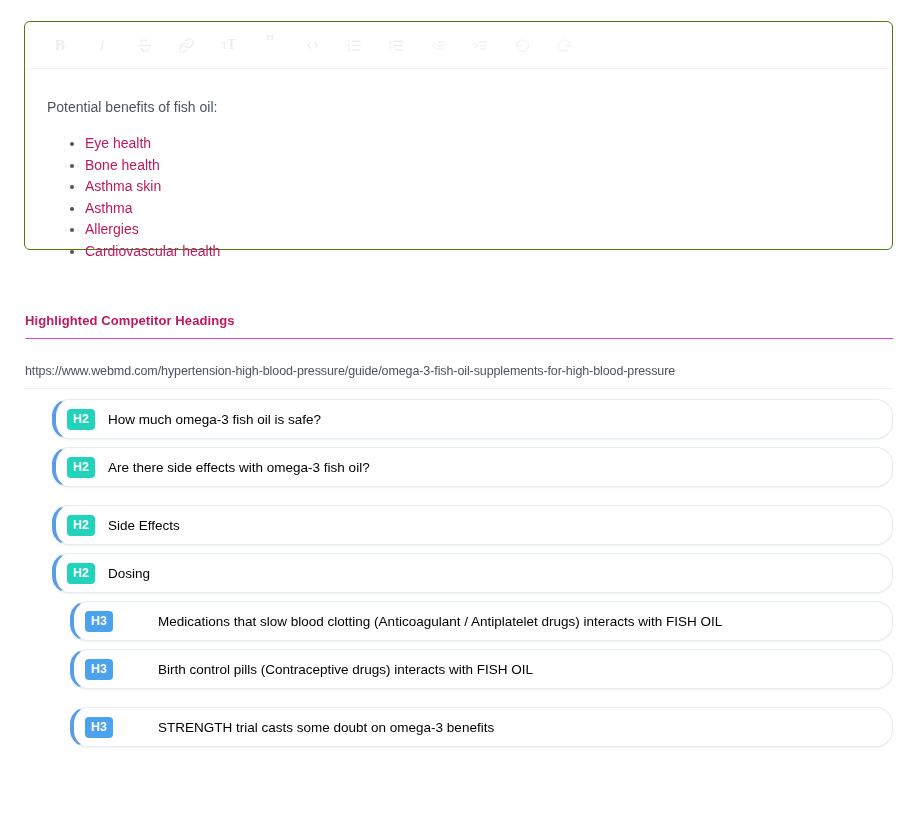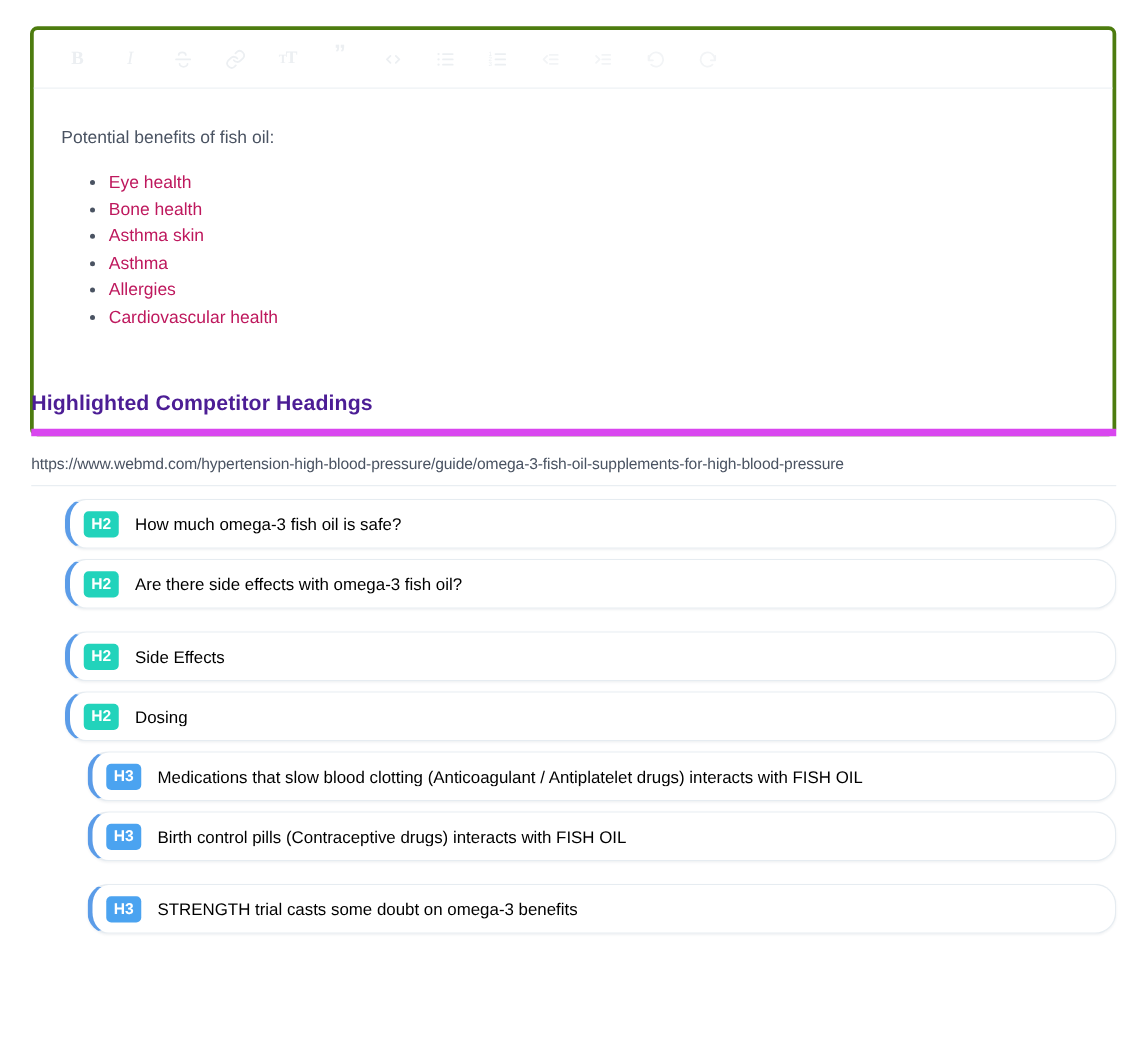--- a/index.html
+++ b/index.html
@@ -18,23 +18,23 @@
     height: 833px;
     background: #ffffff;
   }
 
   
   .editor-panel {
     position: absolute;
     left: 24px;
     top: 21px;
     width: 869px;
-    height: 328px;
+    height: 229px;
     background: #ffffff;
-    border: 3px solid #4d7c0f;
+    border: 1px solid #4d7c0f;
     border-radius: 6px;
   }
 
   .editor-toolbar {
     height: 47px;
     border-bottom: 1px solid #eef2f5;
     display: flex;
     align-items: center;
     padding-left: 14px;
     gap: 0px;
@@ -77,26 +77,26 @@
     margin-bottom: 0px;
   }
   .editor-list li::marker { color: #4a5362; font-size: 13px; }
 
   
   .section-title {
     position: absolute;
     left: 25px;
     top: 313px;
     width: 868px;
-    font-size: 17px;
+    font-size: 13px;
     font-weight: bold;
-    color: #4c1d95;
+    color: #be185d;
     letter-spacing: 0.1px;
     padding-bottom: 10px;
-    border-bottom: 6px solid #d946ef;
+    border-bottom: 1px solid #d946ef;
   }
 
   
   .groups {
     position: absolute;
     left: 25px;
     top: 352px;
     width: 868px;
   }
 
@@ -128,20 +128,21 @@
   }
 
   .heading-card.level-h2 {
     margin-left: 27px;
     width: 841px;
   }
 
   .heading-card.level-h3 {
     margin-left: 45px;
     width: 823px;
+    gap: 32px;
   }
 
   .badge {
     flex: 0 0 auto;
     margin-left: 11px;
     min-width: 28px;
     height: 21px;
     border-radius: 4px;
     color: #ffffff;
     font-size: 12.5px;

